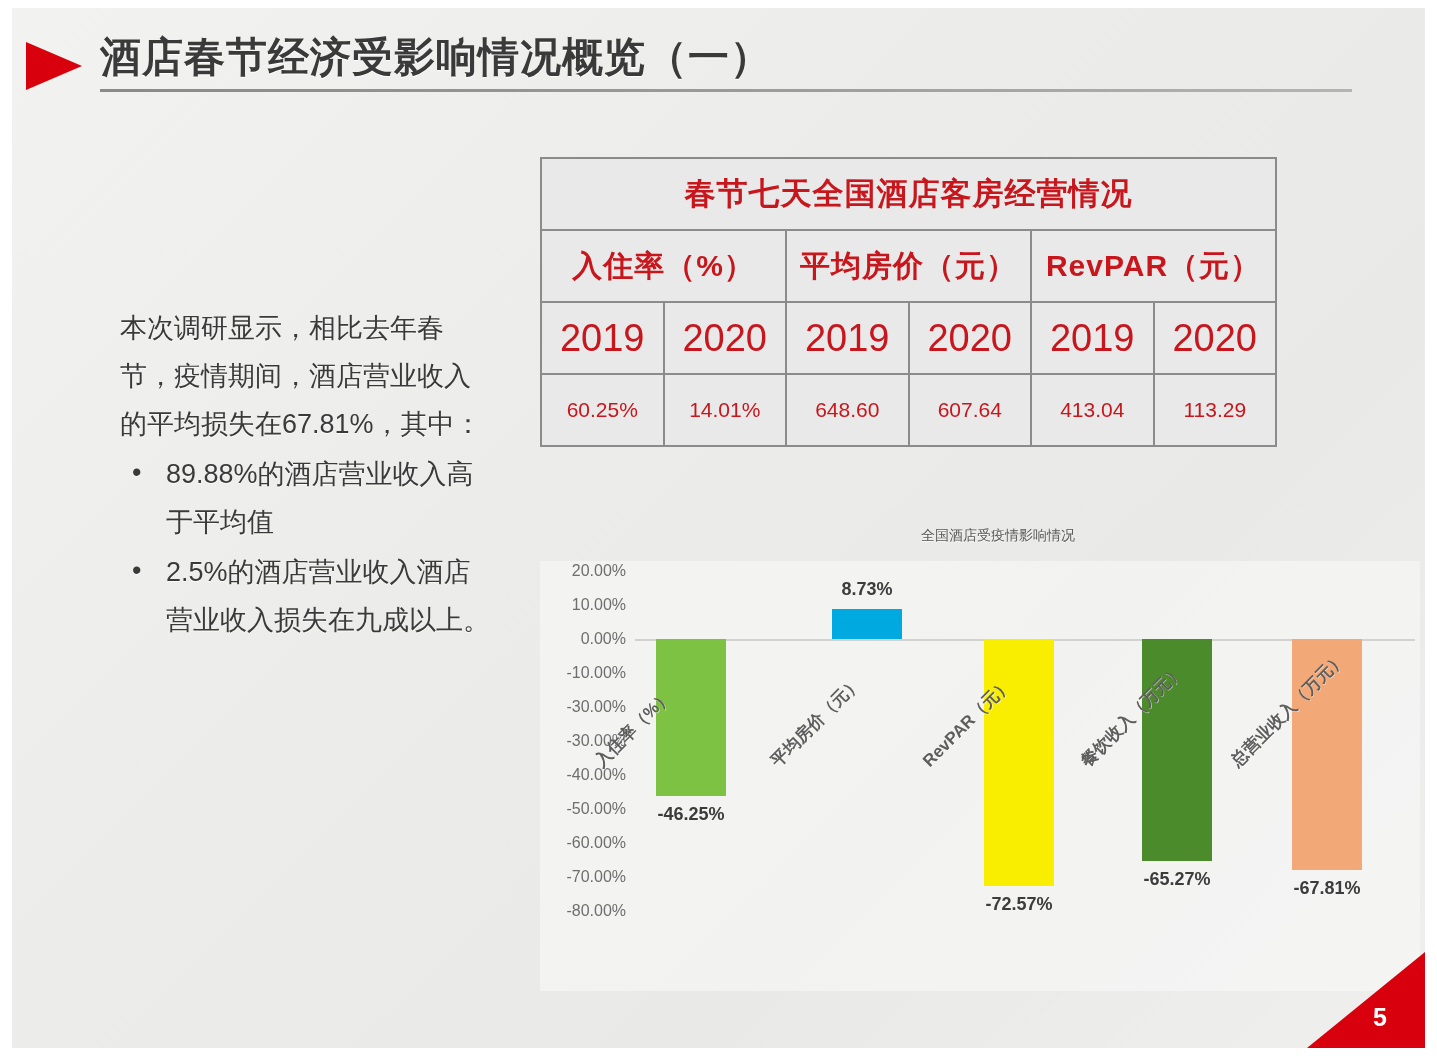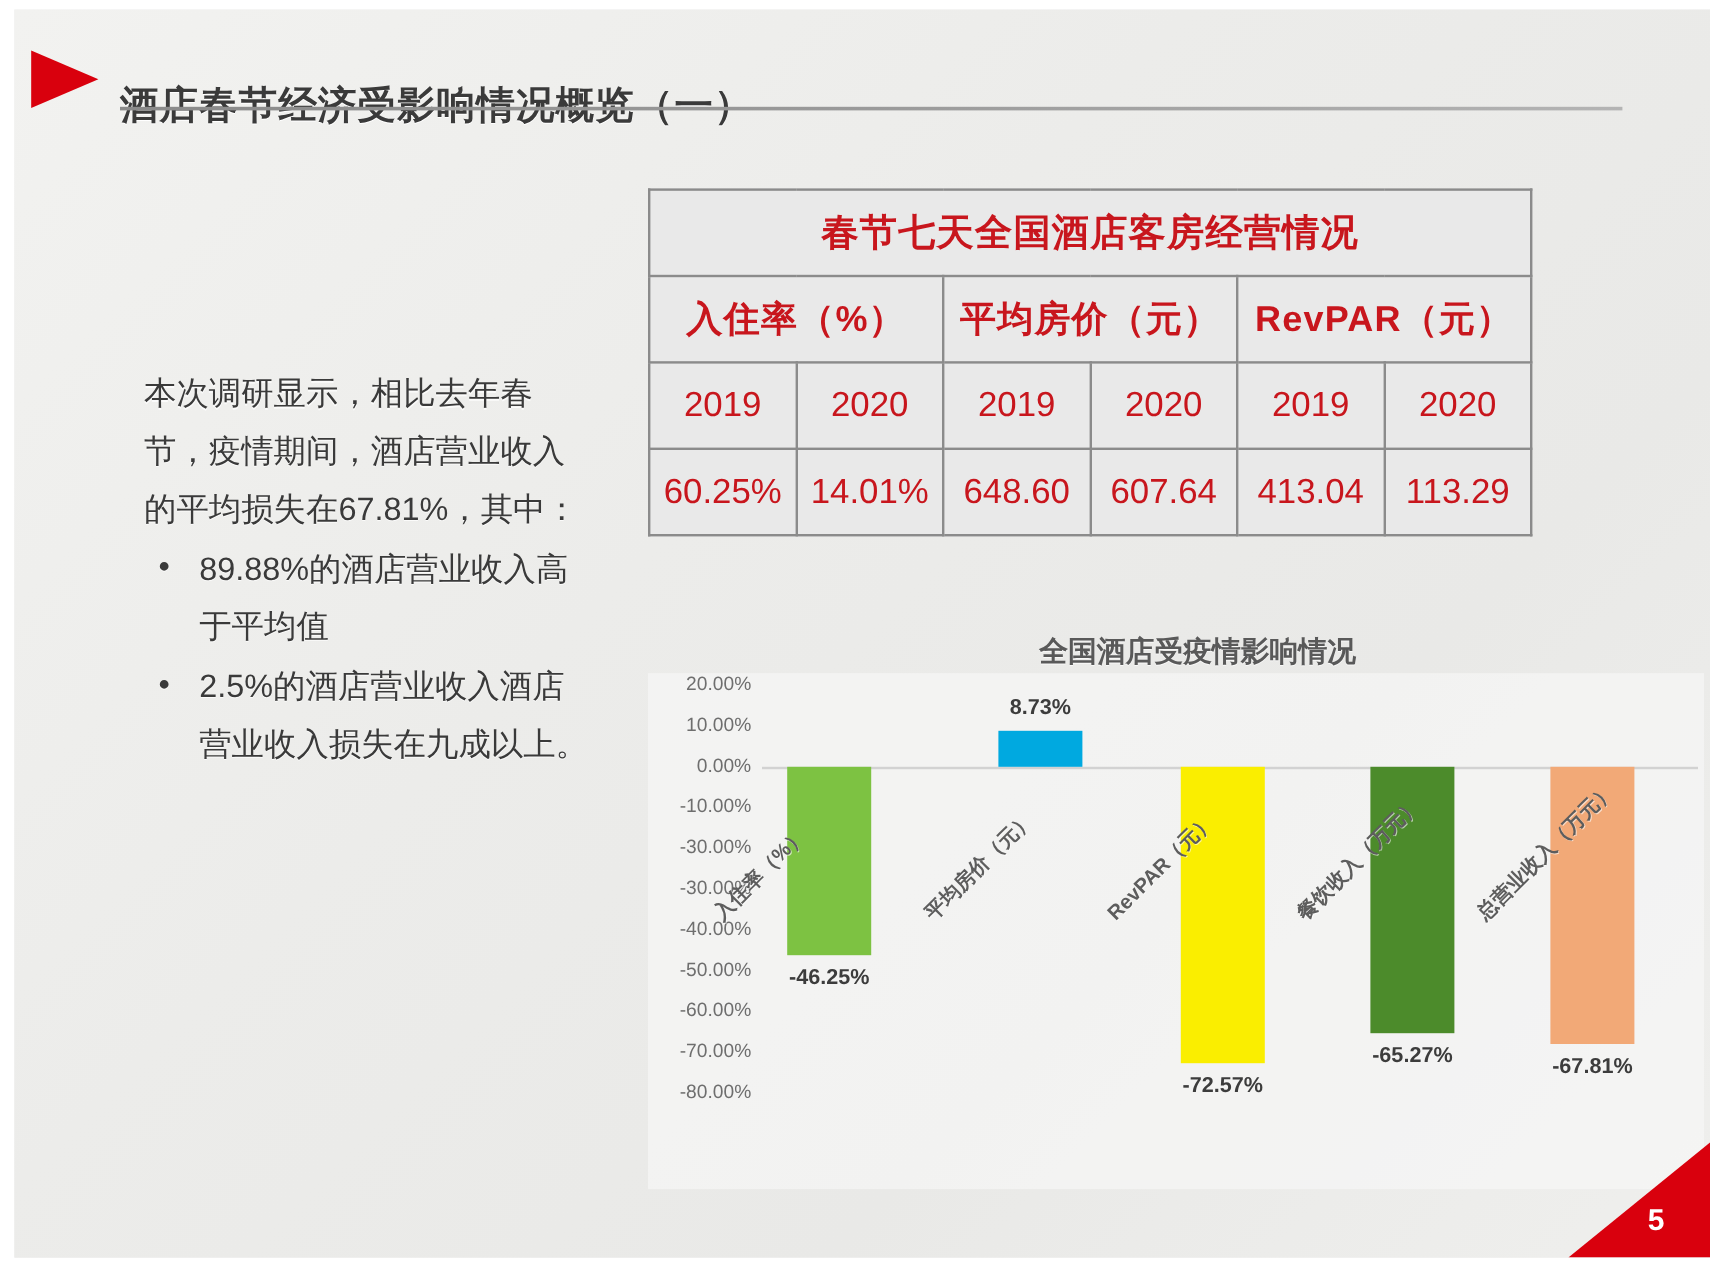--- a/index.html
+++ b/index.html
@@ -17,24 +17,23 @@
   }
 
   
   #header-marker{
     position:absolute;left:14px;top:34px;width:0;height:0;
     border-top:24px solid transparent;border-bottom:24px solid transparent;
     border-left:56px solid #d9000d;
   }
   #page-title{
     position:absolute;left:88px;top:22px;
-    font-size:32px;font-weight:bold;color:#3a3a3a;
+    font-size:41px;font-weight:bold;color:#3a3a3a;
     letter-spacing:1px;white-space:nowrap;
     text-shadow:0 1px 0 #ffffff;
-    margin-top:36px;
   }
   #header-rule{
     position:absolute;left:88px;top:81px;width:1252px;height:3px;
     background:linear-gradient(to right,#8a8a8a,#9a9a9a 50%,#b4b4b4);
   }
 
   
   #left-text{
     position:absolute;left:108px;top:296px;width:372px;
     font-size:27px;line-height:1.78;color:#3a3a3a;
@@ -58,30 +57,30 @@
   }
   #room-table td{
     border:2px solid #8b8b8b;
     text-align:center;
     color:#c8161d;
     font-weight:bold;
     background:#e9e9e9;
   }
   #room-table td.title-cell{font-size:31px;height:68px;letter-spacing:1px;}
   #room-table td.group-cell{font-size:30px;height:68px;letter-spacing:1px;}
-  #room-table td.year-cell{font-size:29px;height:68px;font-weight:normal;}
-  #room-table td.value-cell{font-size:29px;height:68px;font-weight:normal;}
+  #room-table td.year-cell{font-size:38px;height:68px;font-weight:normal;}
+  #room-table td.value-cell{font-size:21px;height:68px;font-weight:normal;}
 
   
   #chart{
     position:absolute;left:528px;top:505px;width:880px;height:500px;
   }
   #chart-title{
     position:absolute;left:308px;top:14px;width:300px;text-align:center;
-    font-size:24px;font-weight:bold;color:#595959;white-space:nowrap;
+    font-size:14px;font-weight:normal;color:#595959;white-space:nowrap;
     text-shadow:0 1px 0 rgba(255,255,255,.7);
   }
   #plot-bg{
     position:absolute;left:0px;top:48px;width:880px;height:430px;
     background:rgba(250,250,250,.55);
   }
   .ytick{
     position:absolute;left:0px;width:86px;text-align:right;
     font-size:16px;color:#6e6e6e;
   }

